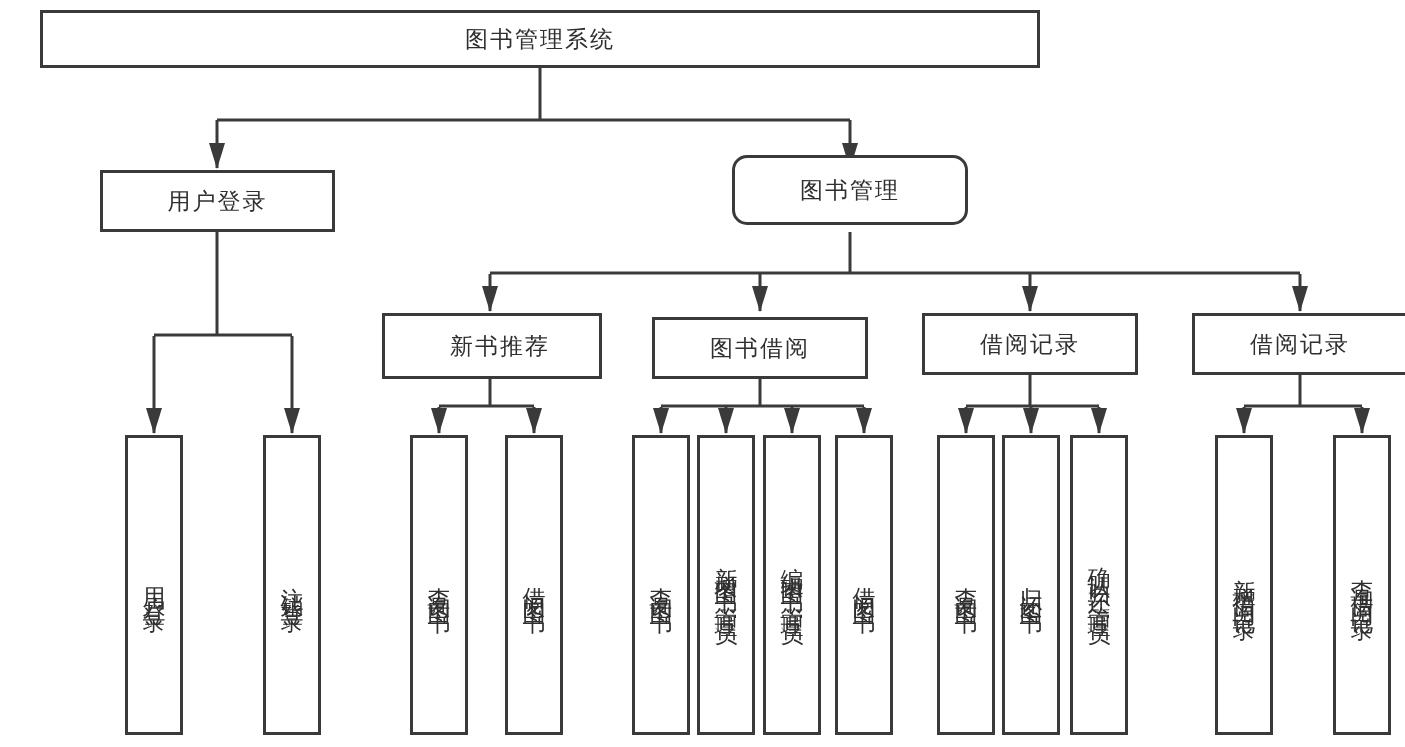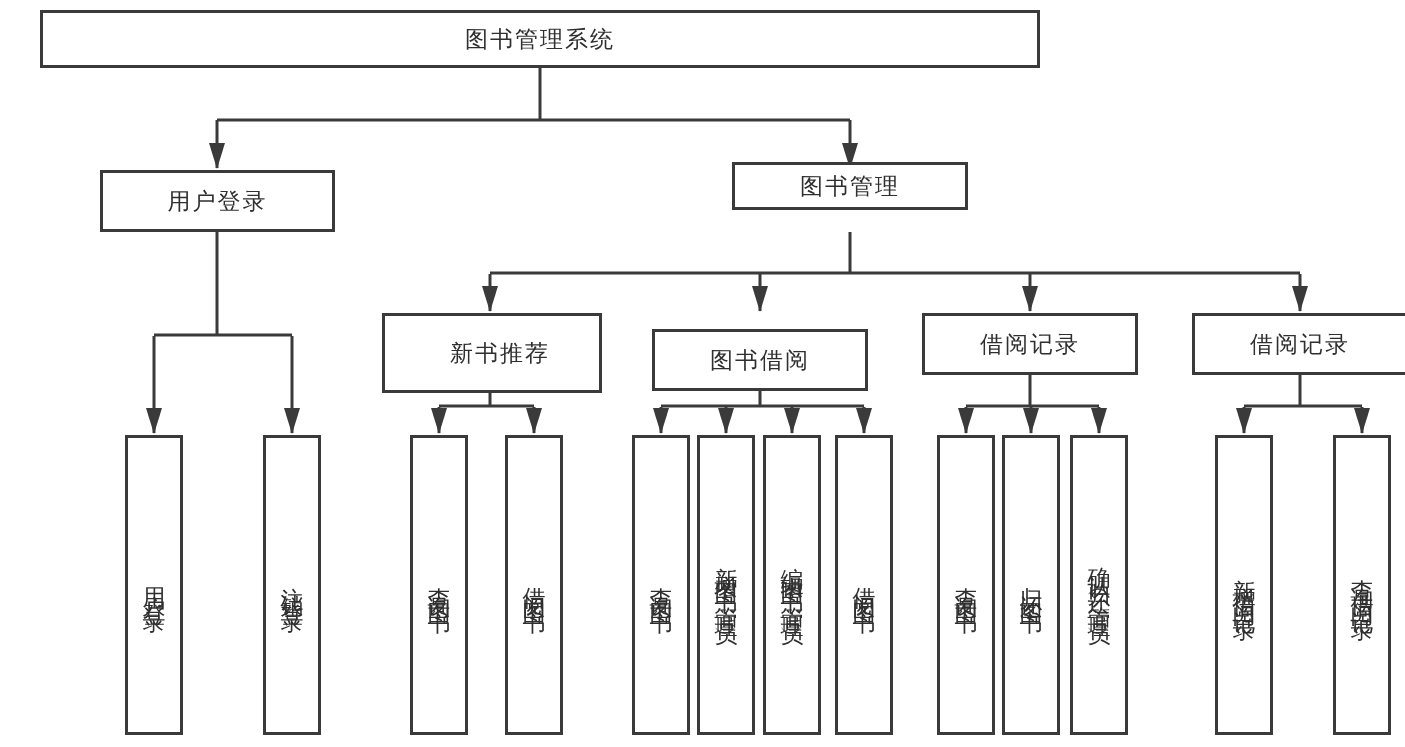--- a/index.html
+++ b/index.html
@@ -87,24 +87,24 @@
       <line x1="1079" y1="407" x2="1079" y2="433" marker-end="url(#arrow)"></line>
 
       <line x1="1224" y1="407" x2="1224" y2="433" marker-end="url(#arrow)"></line>
       <line x1="1342" y1="407" x2="1342" y2="433" marker-end="url(#arrow)"></line>
     </g>
   </svg>
 
   <div class="box" style="left:20px; top:10px; width:1000px; height:58px;">图书管理系统</div>
 
   <div class="box" style="left:80px; top:170px; width:235px; height:62px;">用户登录</div>
-  <div class="box" style="left:712px; top:162px; width:236px; height:48px;">图书管理</div>
+  <div class="box" style="left:712px; top:155px; width:236px; height:70px;border-radius:15px;">图书管理</div>
 
-  <div class="box" style="left:362px; top:313px; width:220px; height:80px;padding-left:16px;">新书推荐</div>
-  <div class="box" style="left:632px; top:329px; width:216px; height:62px;">图书借阅</div>
+  <div class="box" style="left:362px; top:313px; width:220px; height:66px;padding-left:16px;">新书推荐</div>
+  <div class="box" style="left:632px; top:317px; width:216px; height:62px;">图书借阅</div>
   <div class="box" style="left:902px; top:313px; width:216px; height:62px;">借阅记录</div>
   <div class="box" style="left:1172px; top:313px; width:216px; height:62px;">借阅记录</div>
 
   <div class="box vbox" style="left:105px; top:435px; width:58px; height:300px;">
     <span>用户登录</span>
   </div>
   <div class="box vbox" style="left:243px; top:435px; width:58px; height:300px;">
     <span>注销登录</span>
   </div>
 

